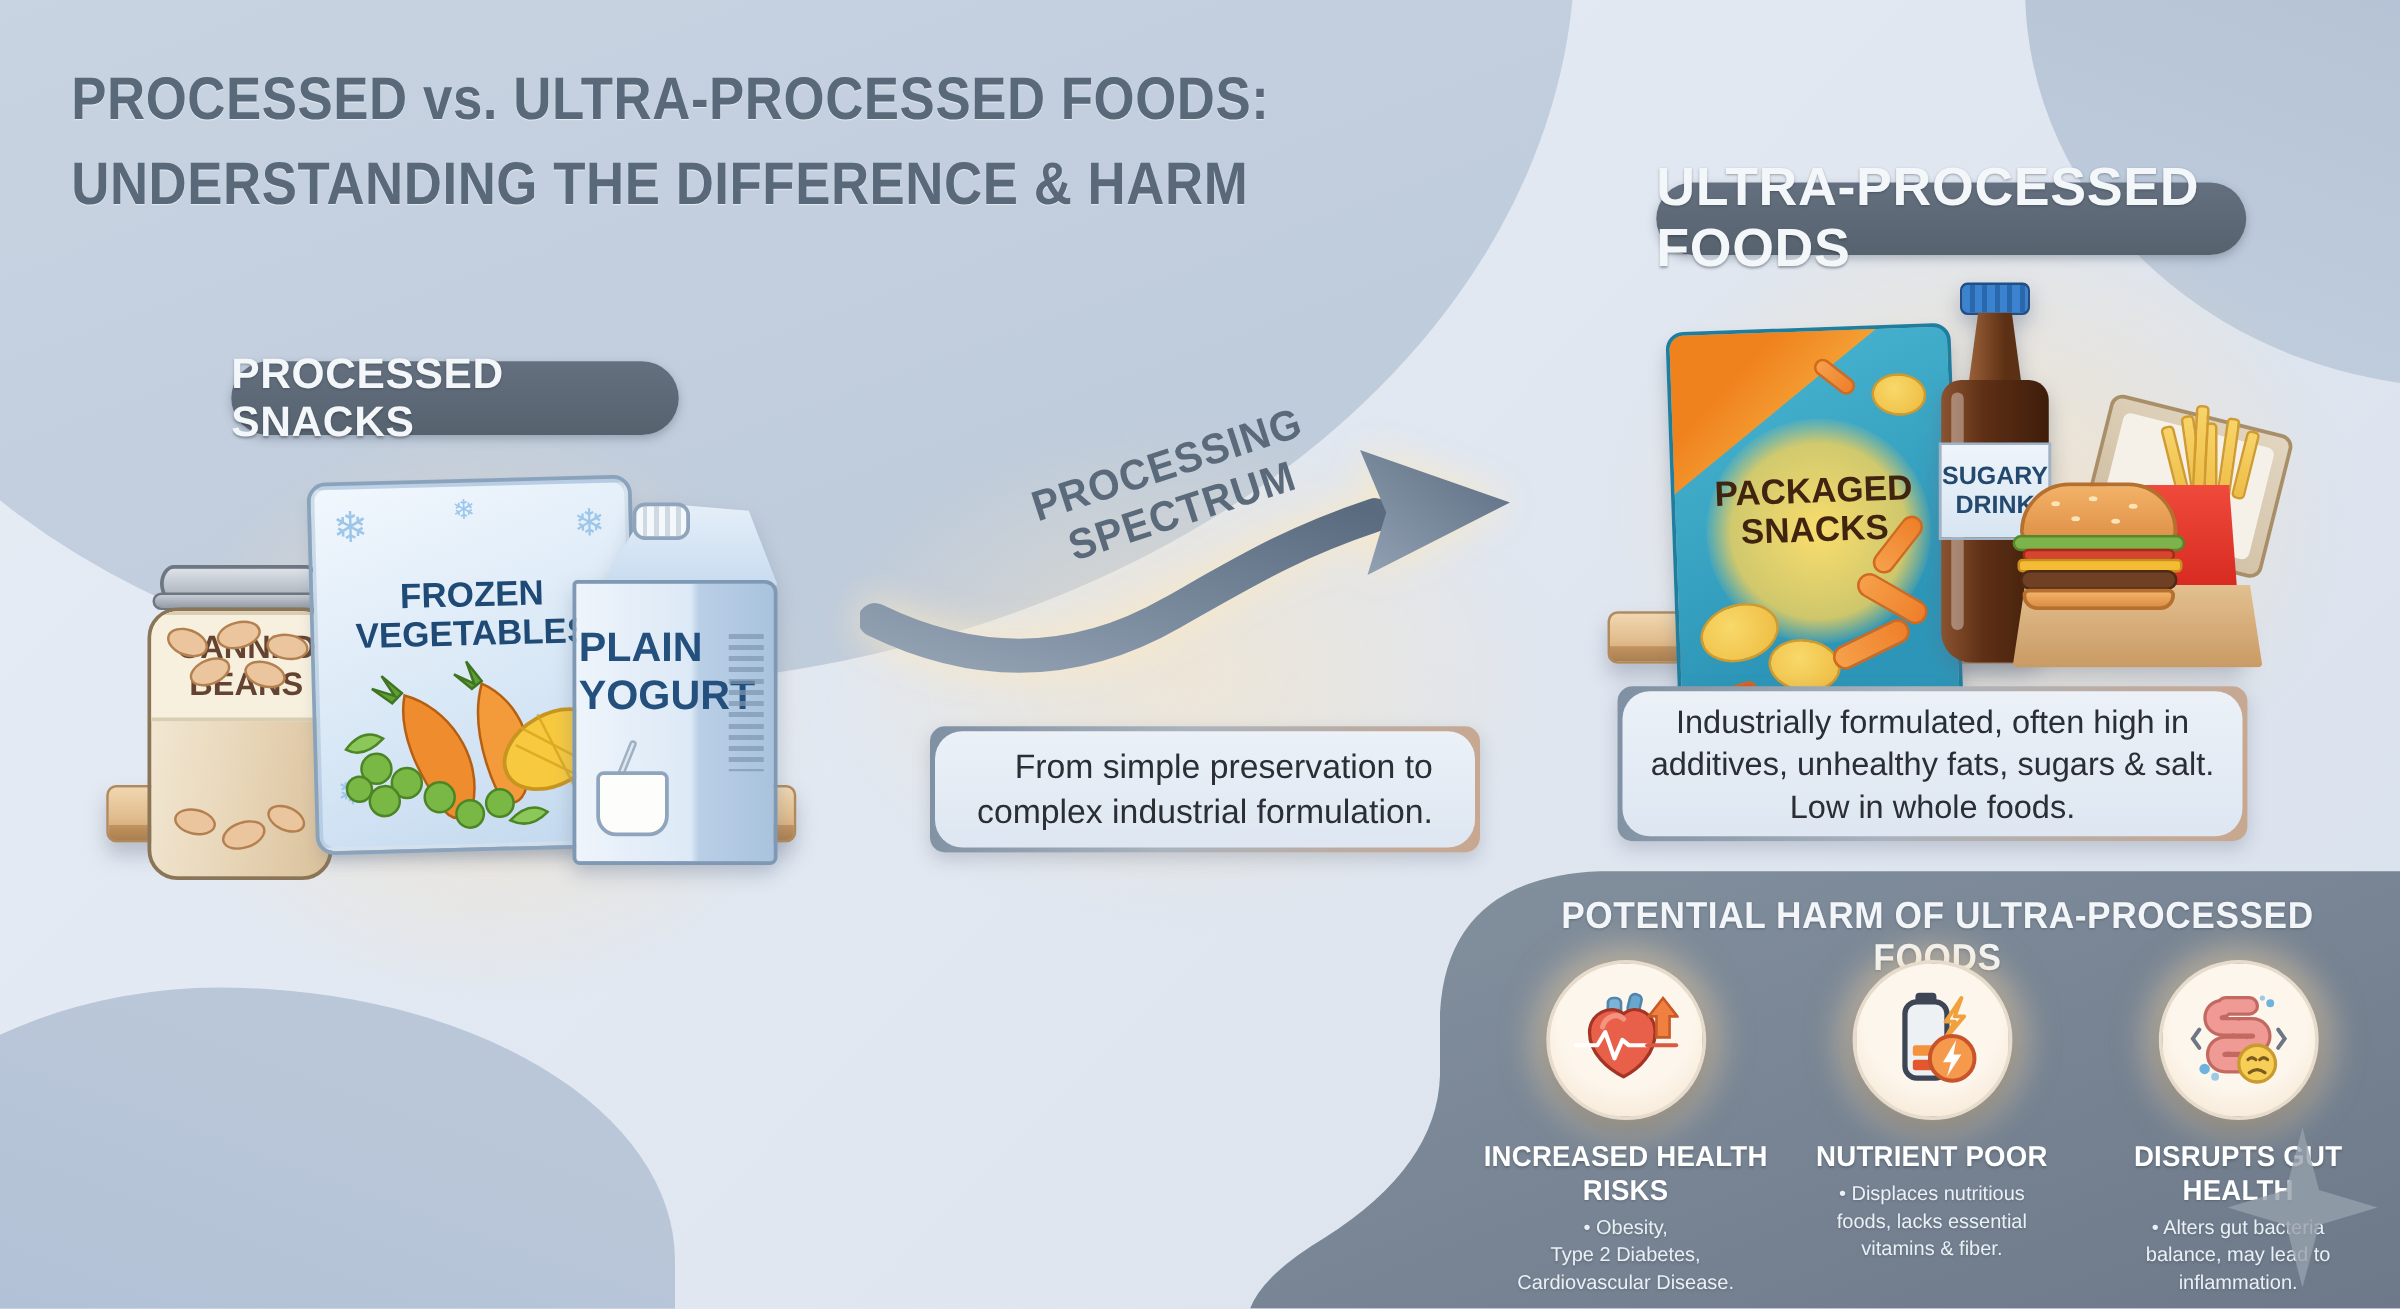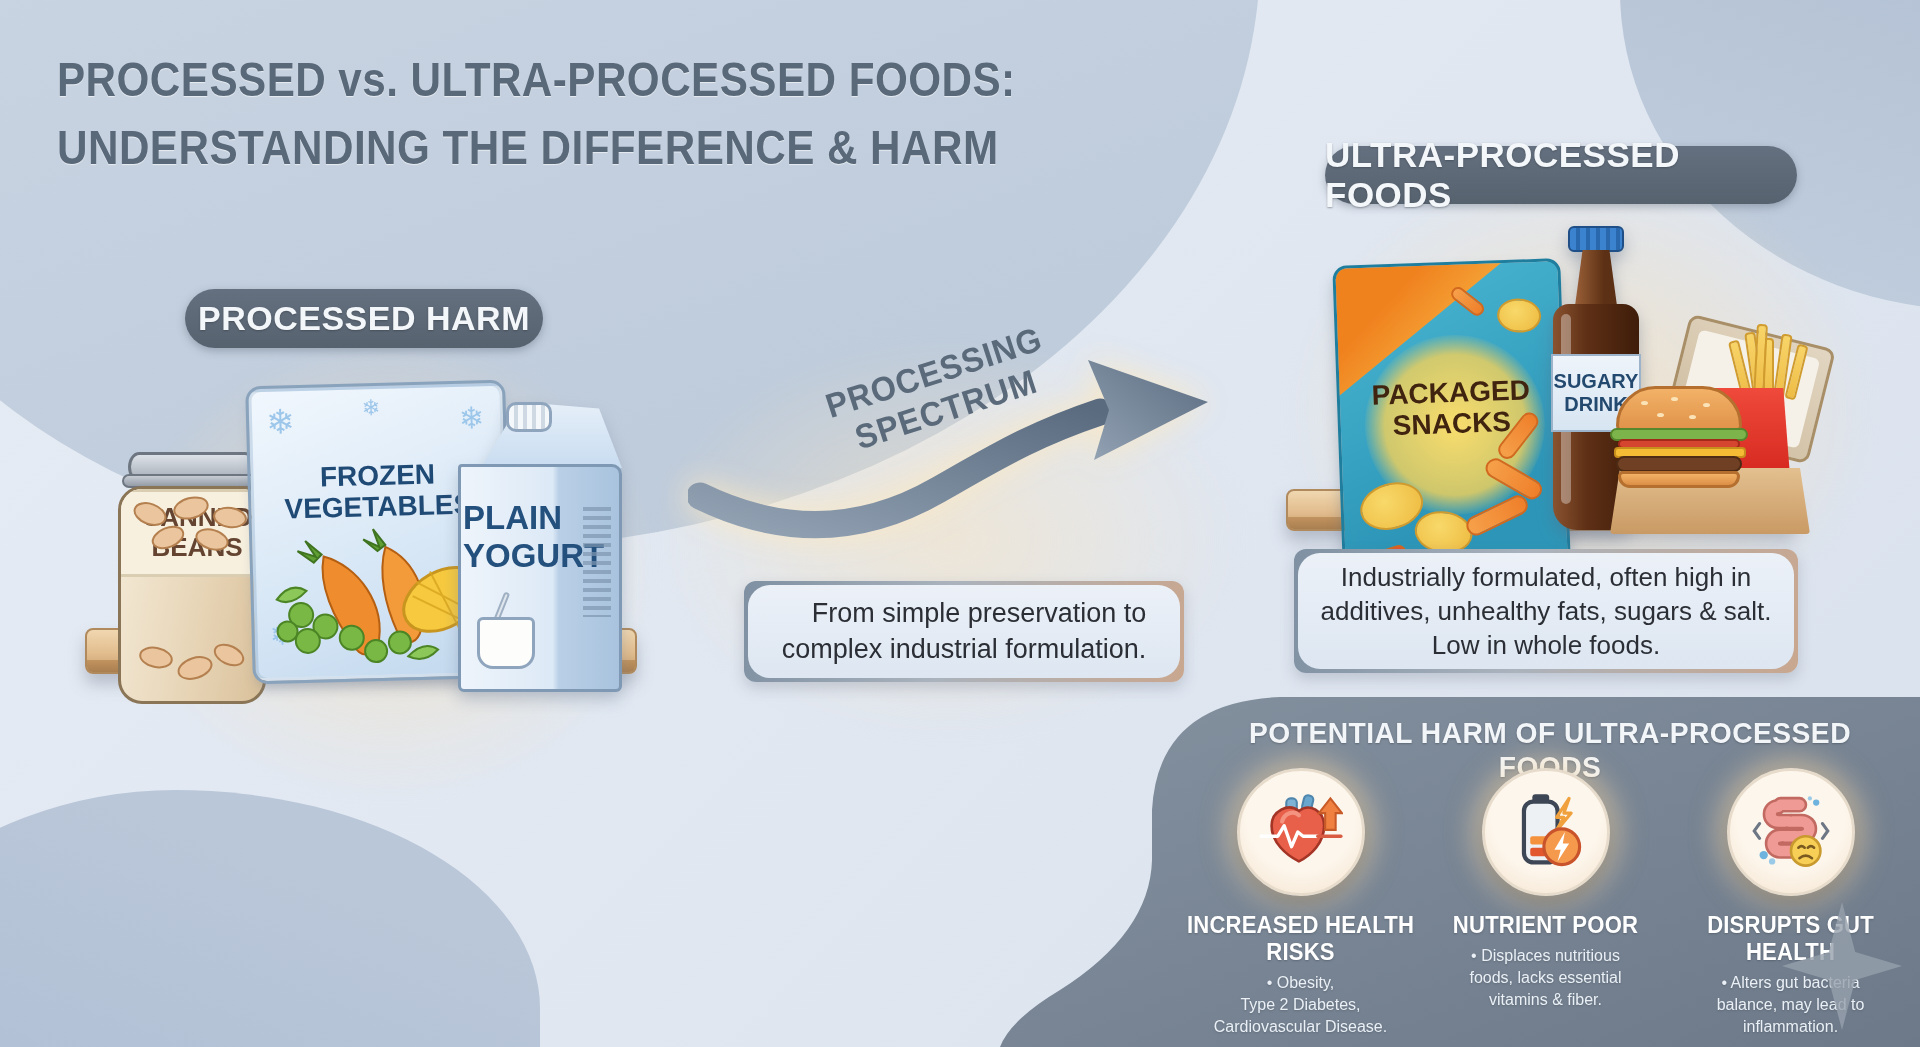--- a/index.html
+++ b/index.html
@@ -31,21 +31,21 @@
   
   .page-title { left:57px; top:46px; width:1160px; font-size:48px; font-weight:bold;
       color:#596979; letter-spacing:.5px; line-height:1.42;
       transform:scaleX(.88); transform-origin:left top;
       text-shadow:0 1px 1px rgba(255,255,255,.6); }
   .pill { background:linear-gradient(180deg,#64707f,#57626f); color:#f4f7fa;
       border-radius:40px; display:flex; align-items:center; justify-content:center;
       font-weight:bold; letter-spacing:.5px; box-shadow:0 3px 8px rgba(70,80,95,.35);
       text-shadow:0 1px 2px rgba(40,48,58,.4); }
   .pill-left  { left:185px; top:289px; width:358px; height:59px; font-size:34px; }
-  .pill-right { left:1325px; top:146px; width:472px; height:58px; font-size:35px; }
+  .pill-right { left:1325px; top:146px; width:472px; height:58px; font-size:43px; }
 
   
   .info-frame { border-radius:12px; padding:4px;
       background:linear-gradient(100deg,#7e90a2 0%,#aab3bd 45%,#c9a78f 100%);
       box-shadow:0 6px 14px rgba(90,100,120,.25); }
   .info-inner { width:100%; height:100%; border-radius:22px;
       background:linear-gradient(180deg,#ecf1f8 0%,#dde6f1 100%);
       display:flex; align-items:center; justify-content:center; text-align:center;
       color:#2b2f35; line-height:1.32; }
   .box-processed { left:118px; top:733px; width:478px; height:100px; }
@@ -207,21 +207,21 @@
   <div class="abs blob-topleft"></div>
   <div class="abs blob-topright"></div>
   <div class="abs blob-bottomleft"></div>
   <div class="abs glow glow-left"></div>
   <div class="abs glow glow-mid"></div>
   <div class="abs glow glow-right"></div>
 
   <div class="abs page-title pre">PROCESSED vs. ULTRA-PROCESSED FOODS:
 UNDERSTANDING THE DIFFERENCE &amp; HARM</div>
 
-  <div class="abs pill pill-left">PROCESSED HARM</div>
+  <div class="abs pill pill-left">PROCESSED SNACKS</div>
   <div class="abs pill pill-right">ULTRA-PROCESSED FOODS</div>
 
   <div class="abs shelf shelf-left"></div>
 
   <div class="abs jar">
     <div class="abs jar-lid"></div>
     <div class="abs jar-lid-rim"></div>
     <div class="abs jar-body">
       <div class="bean" style="left:12px;top:14px;width:34px;height:22px;transform:rotate(20deg)"></div>
       <div class="bean" style="left:52px;top:8px;width:36px;height:22px;transform:rotate(-14deg)"></div>

